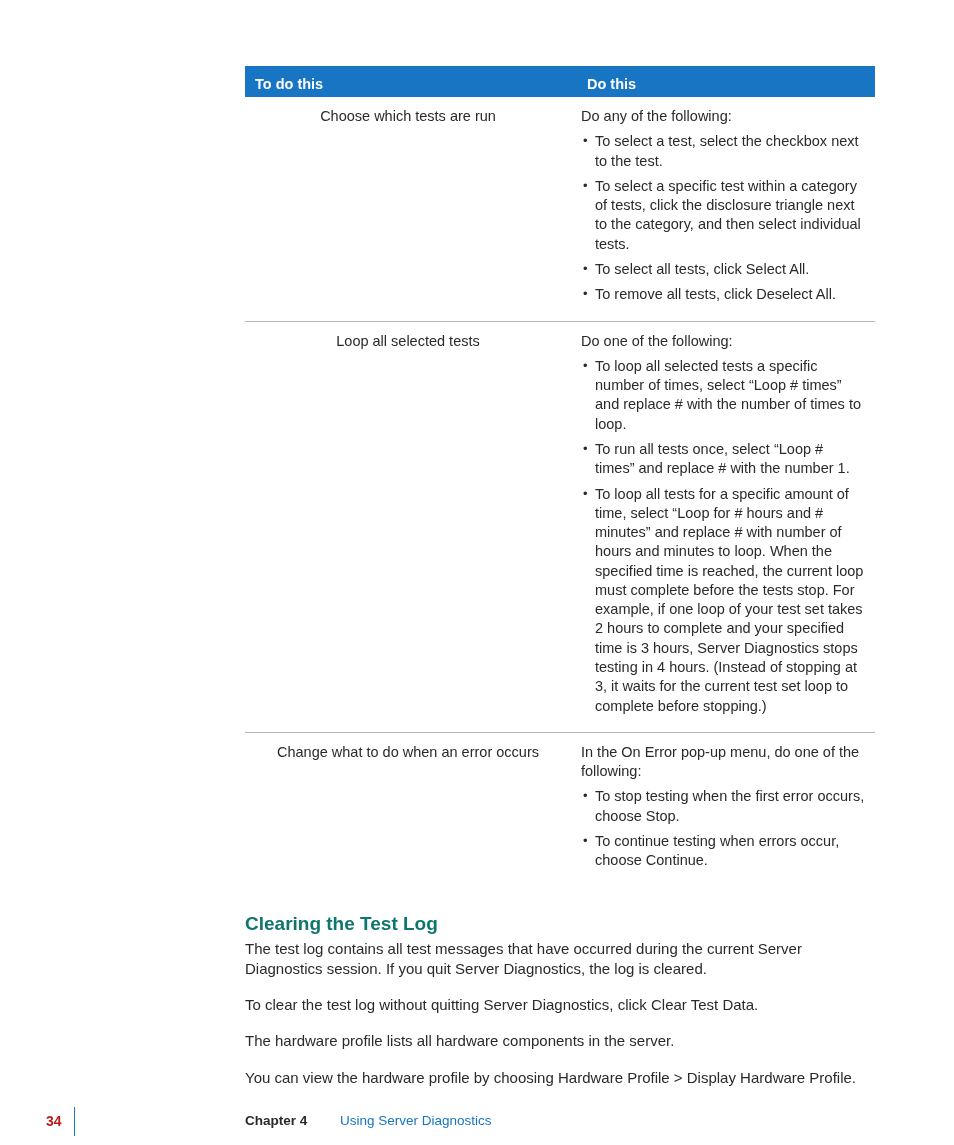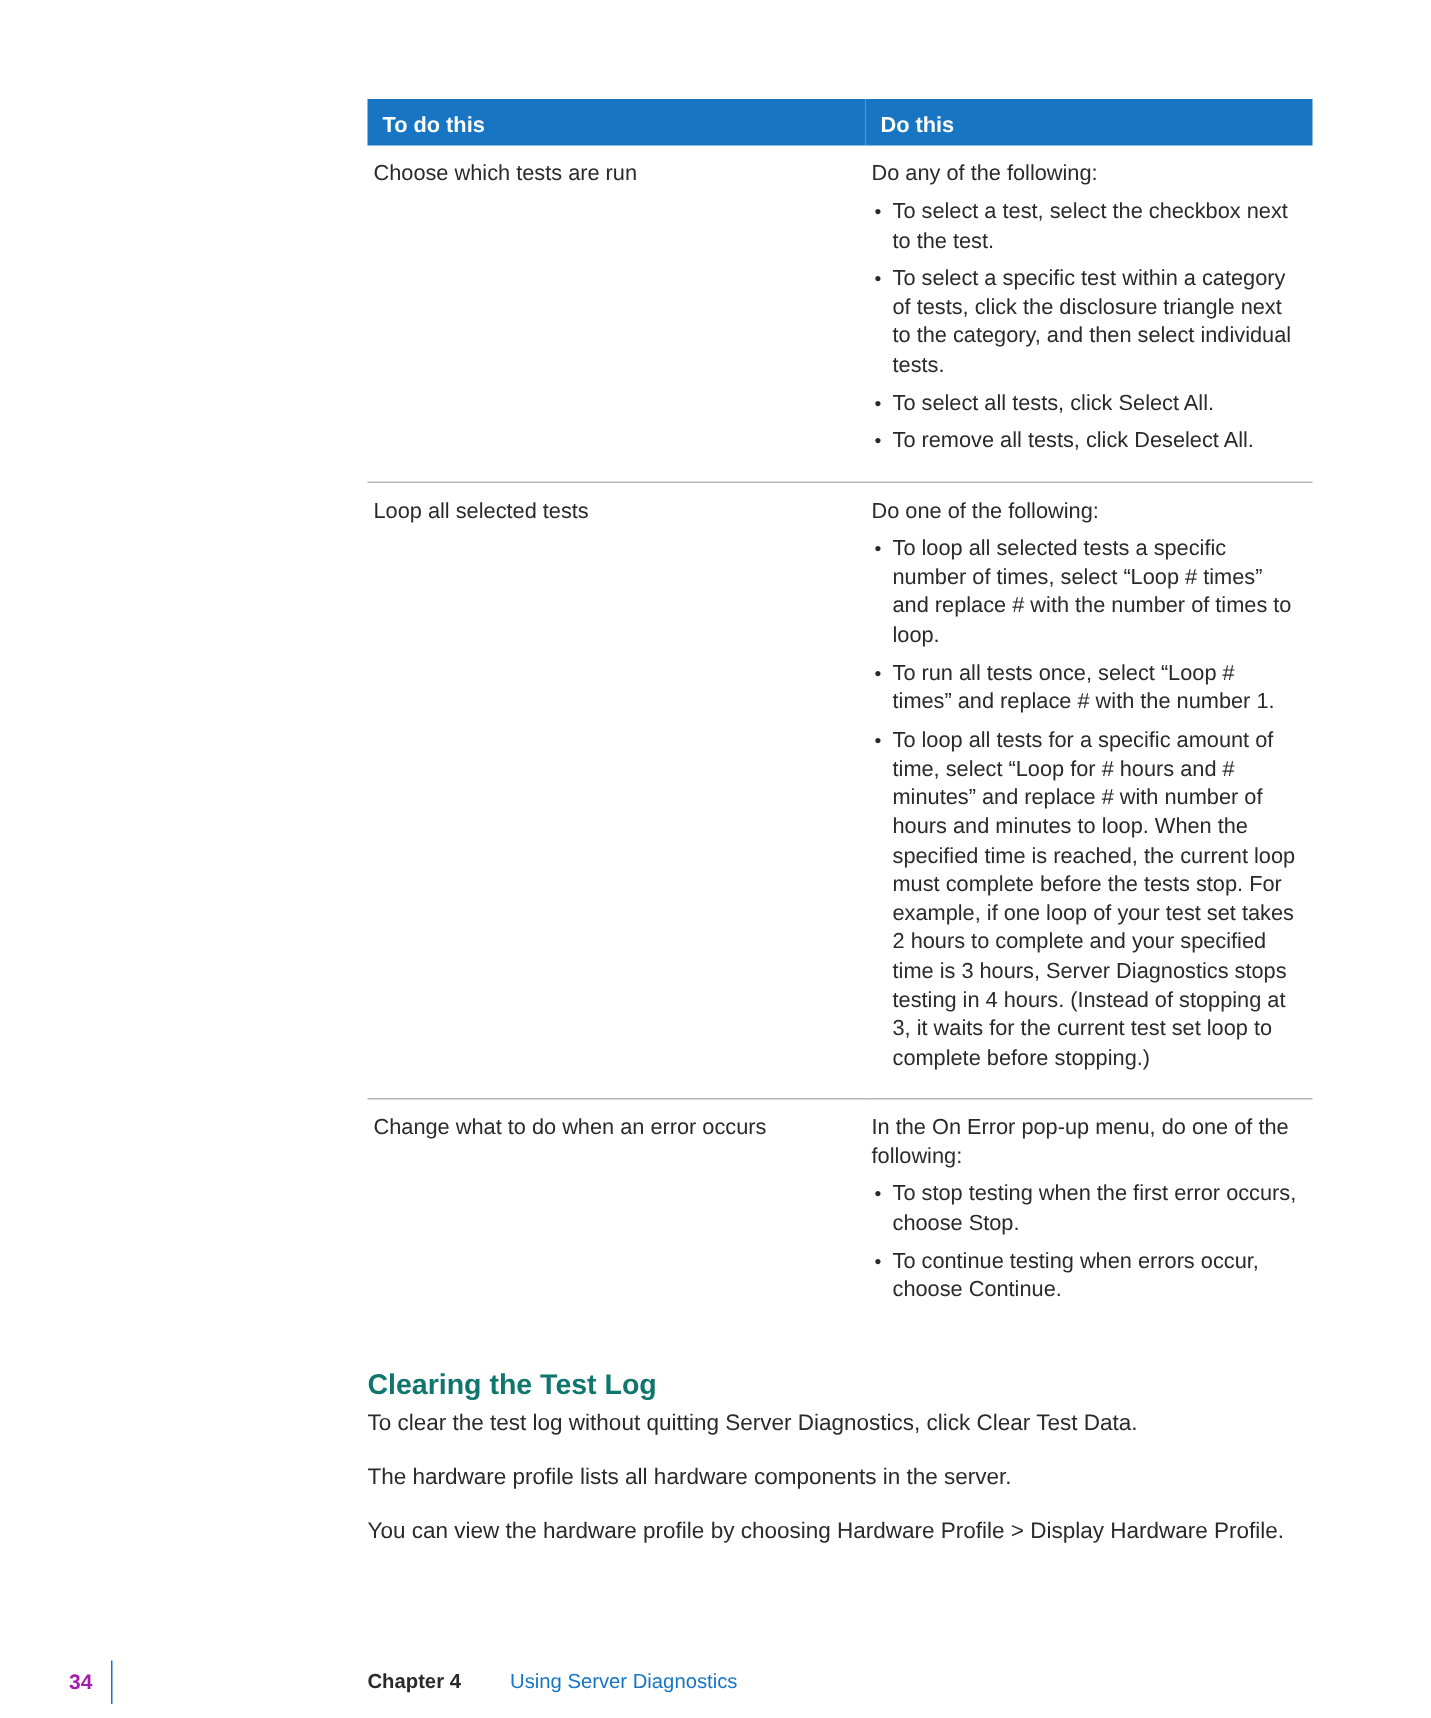--- a/index.html
+++ b/index.html
@@ -32,21 +32,21 @@
     padding: 10px 10px 5px 10px;
     font-size: 14.5px;
   }
   table.inst td {
     vertical-align: top;
     padding: 10px 10px 10px 4px;
     border-bottom: 1px solid #b6b6b6;
     line-height: 1.33;
   }
   table.inst tr:last-child td { border-bottom: none; }
-  table.inst td.col1 { width: 318px; padding-left: 4px; }
+  table.inst td.col1 { width: 318px; padding-left: 4px; text-align: center; }
   ul.blist {
     list-style: none;
     padding: 0;
     margin: 6px 0 0 0;
   }
   ul.blist > li {
     position: relative;
     padding-left: 14px;
     margin-bottom: 6px;
   }
@@ -93,21 +93,21 @@
     left: 74px;
     height: 29px;
     border-left: 1px solid #1775c4;
   }
   .footer-page {
     position: absolute;
     left: 46px;
     top: 6px;
     font-size: 14px;
     font-weight: 700;
-    color: #a21caf;
+    color: #b91c1c;
   }
   .footer-text {
     position: absolute;
     left: 245px;
     top: 6px;
     font-size: 13.5px;
     color: #2a2a2a;
   }
   .footer-text .chap { font-weight: 700; }
   .footer-text .title { color: #1775c4; margin-left: 29px; }
@@ -156,20 +156,21 @@
             <li>To stop testing when the first error occurs, choose Stop.</li>
             <li>To continue testing when errors occur, choose Continue.</li>
           </ul>
         </td>
       </tr>
     </tbody>
   </table>
 
 
   <h2 class="sub">Clearing the Test Log</h2>
+  <p class="body">The test log contains all test messages that have occurred during the current Server Diagnostics session. If you quit Server Diagnostics, the log is cleared.</p>
   <p class="body">To clear the test log without quitting Server Diagnostics, click Clear Test Data.</p>
 
   <p class="body">The hardware profile lists all hardware components in the server.</p>
   <p class="body">You can view the hardware profile by choosing Hardware Profile &gt; Display Hardware Profile.</p>
 
 </div>
 
 <div class="footer">
   <div class="footer-line"></div>
   <div class="footer-page">34</div>

